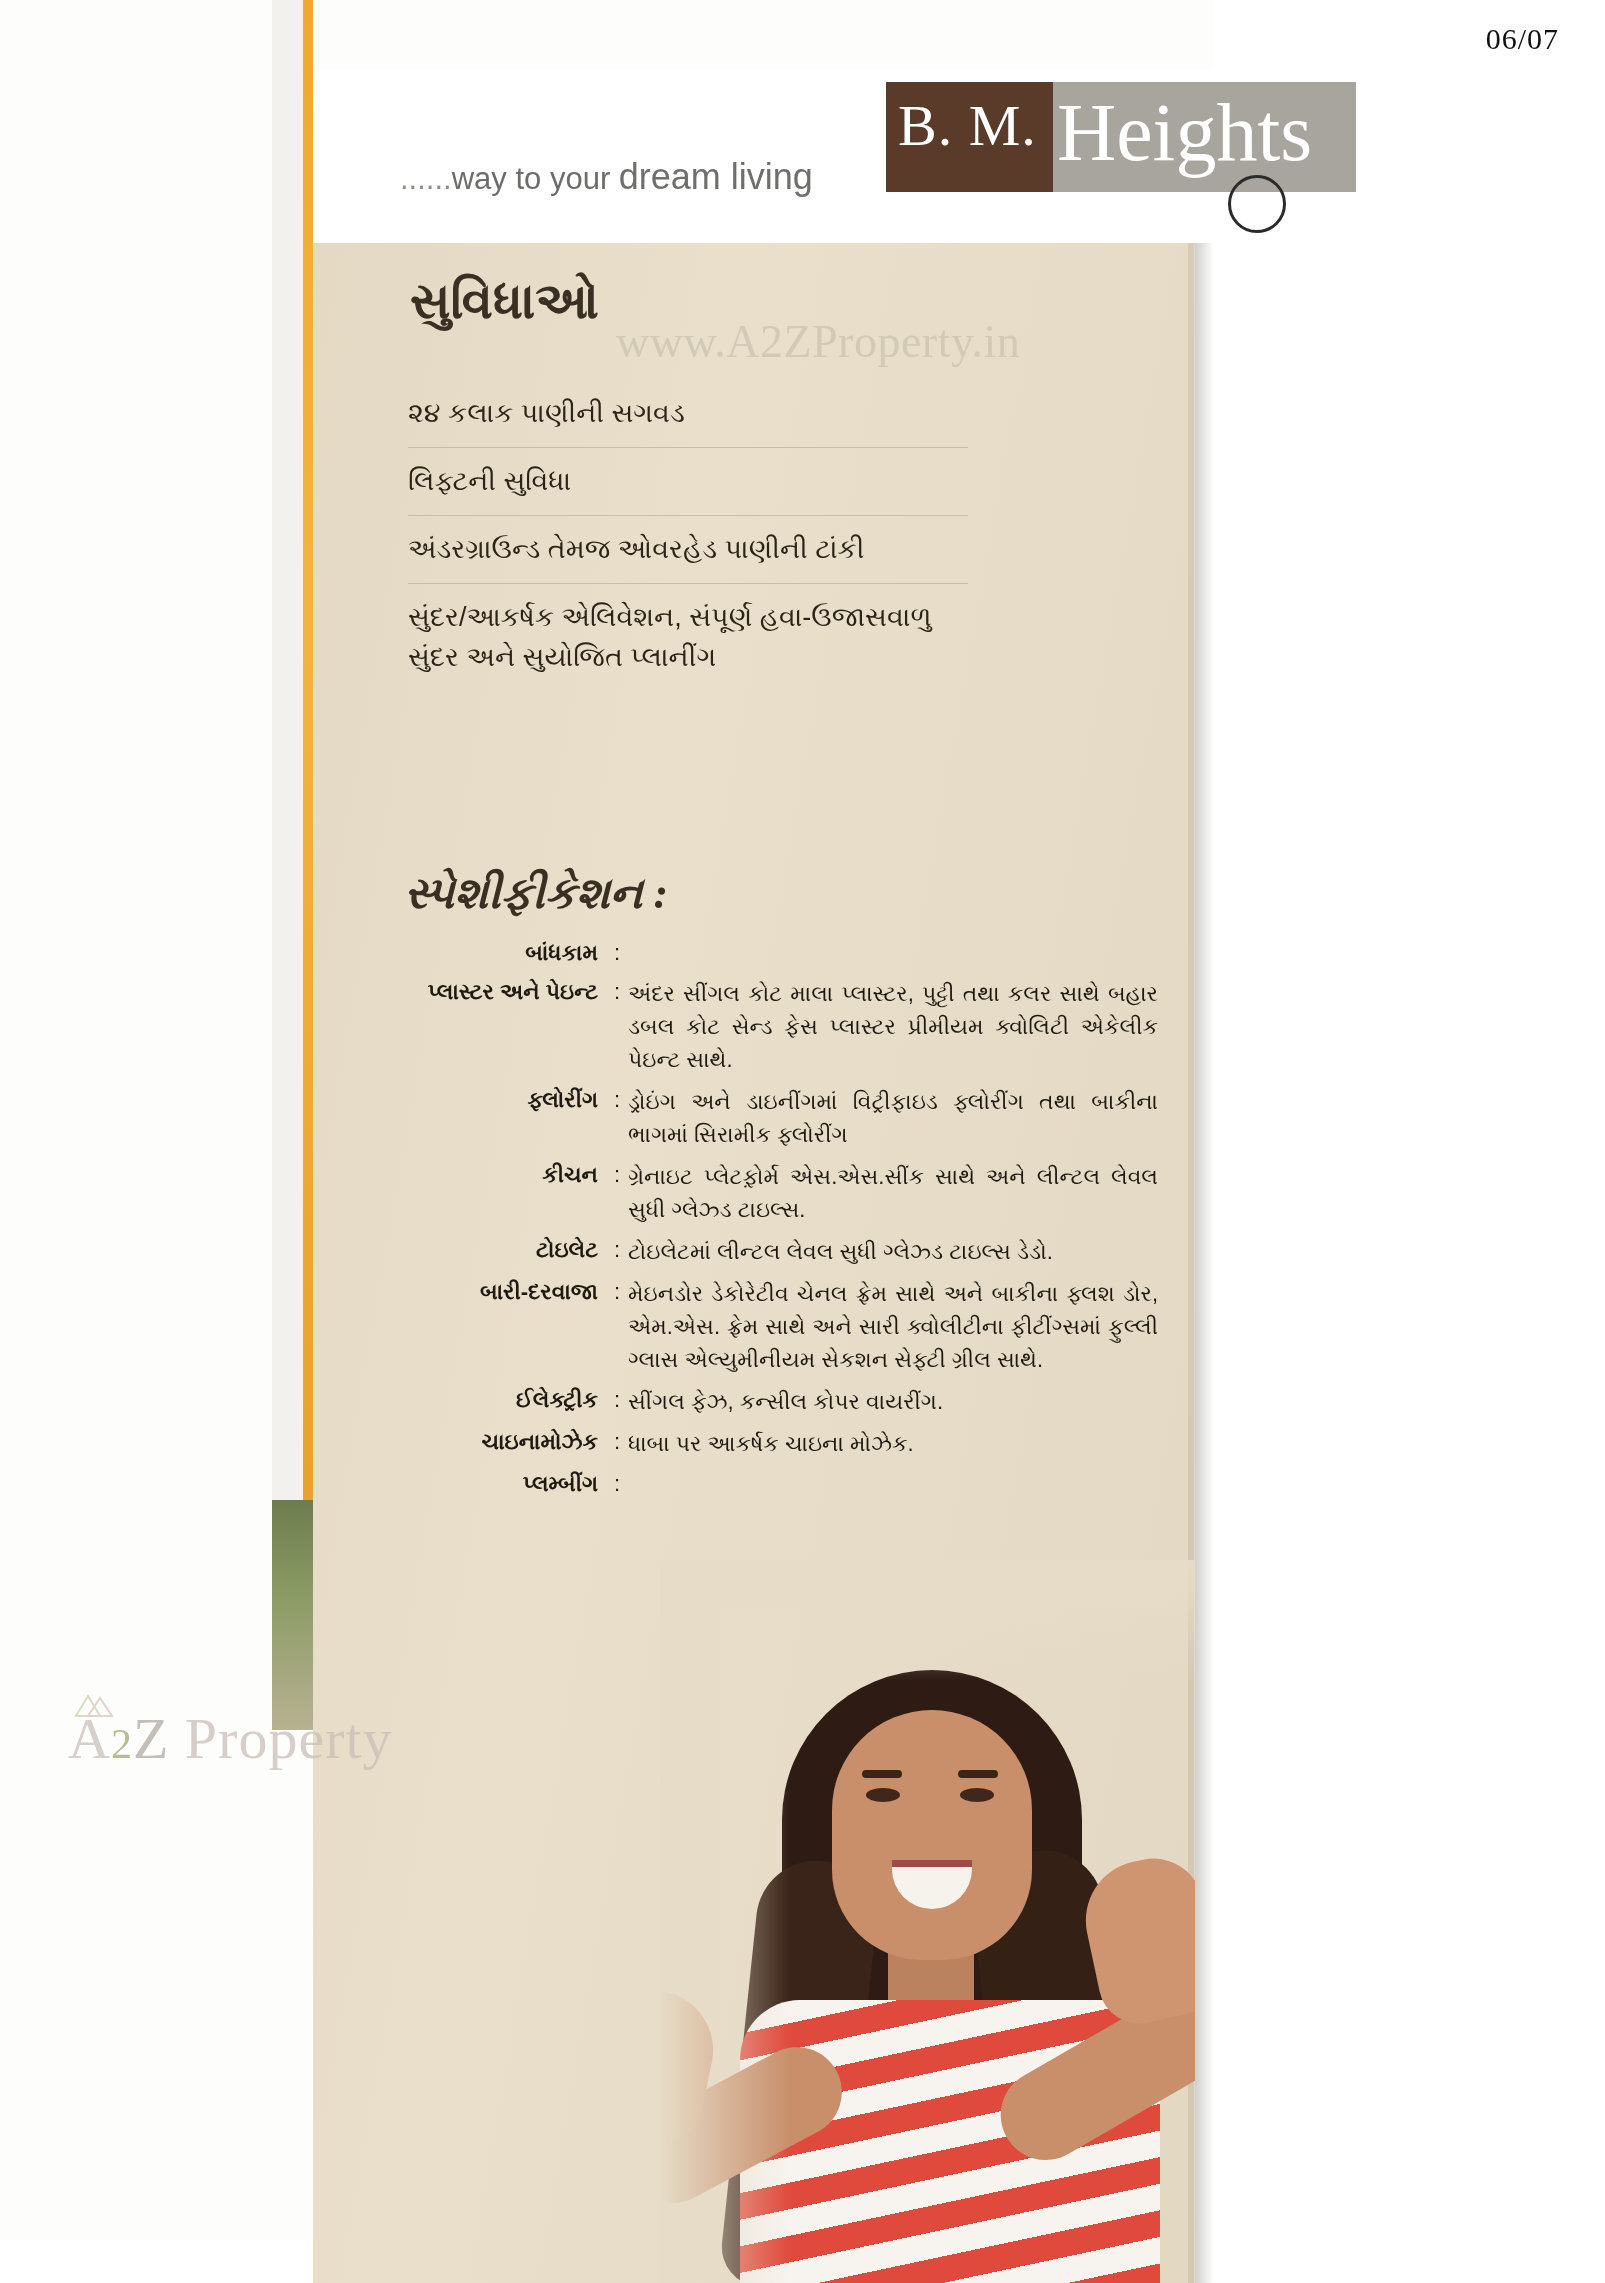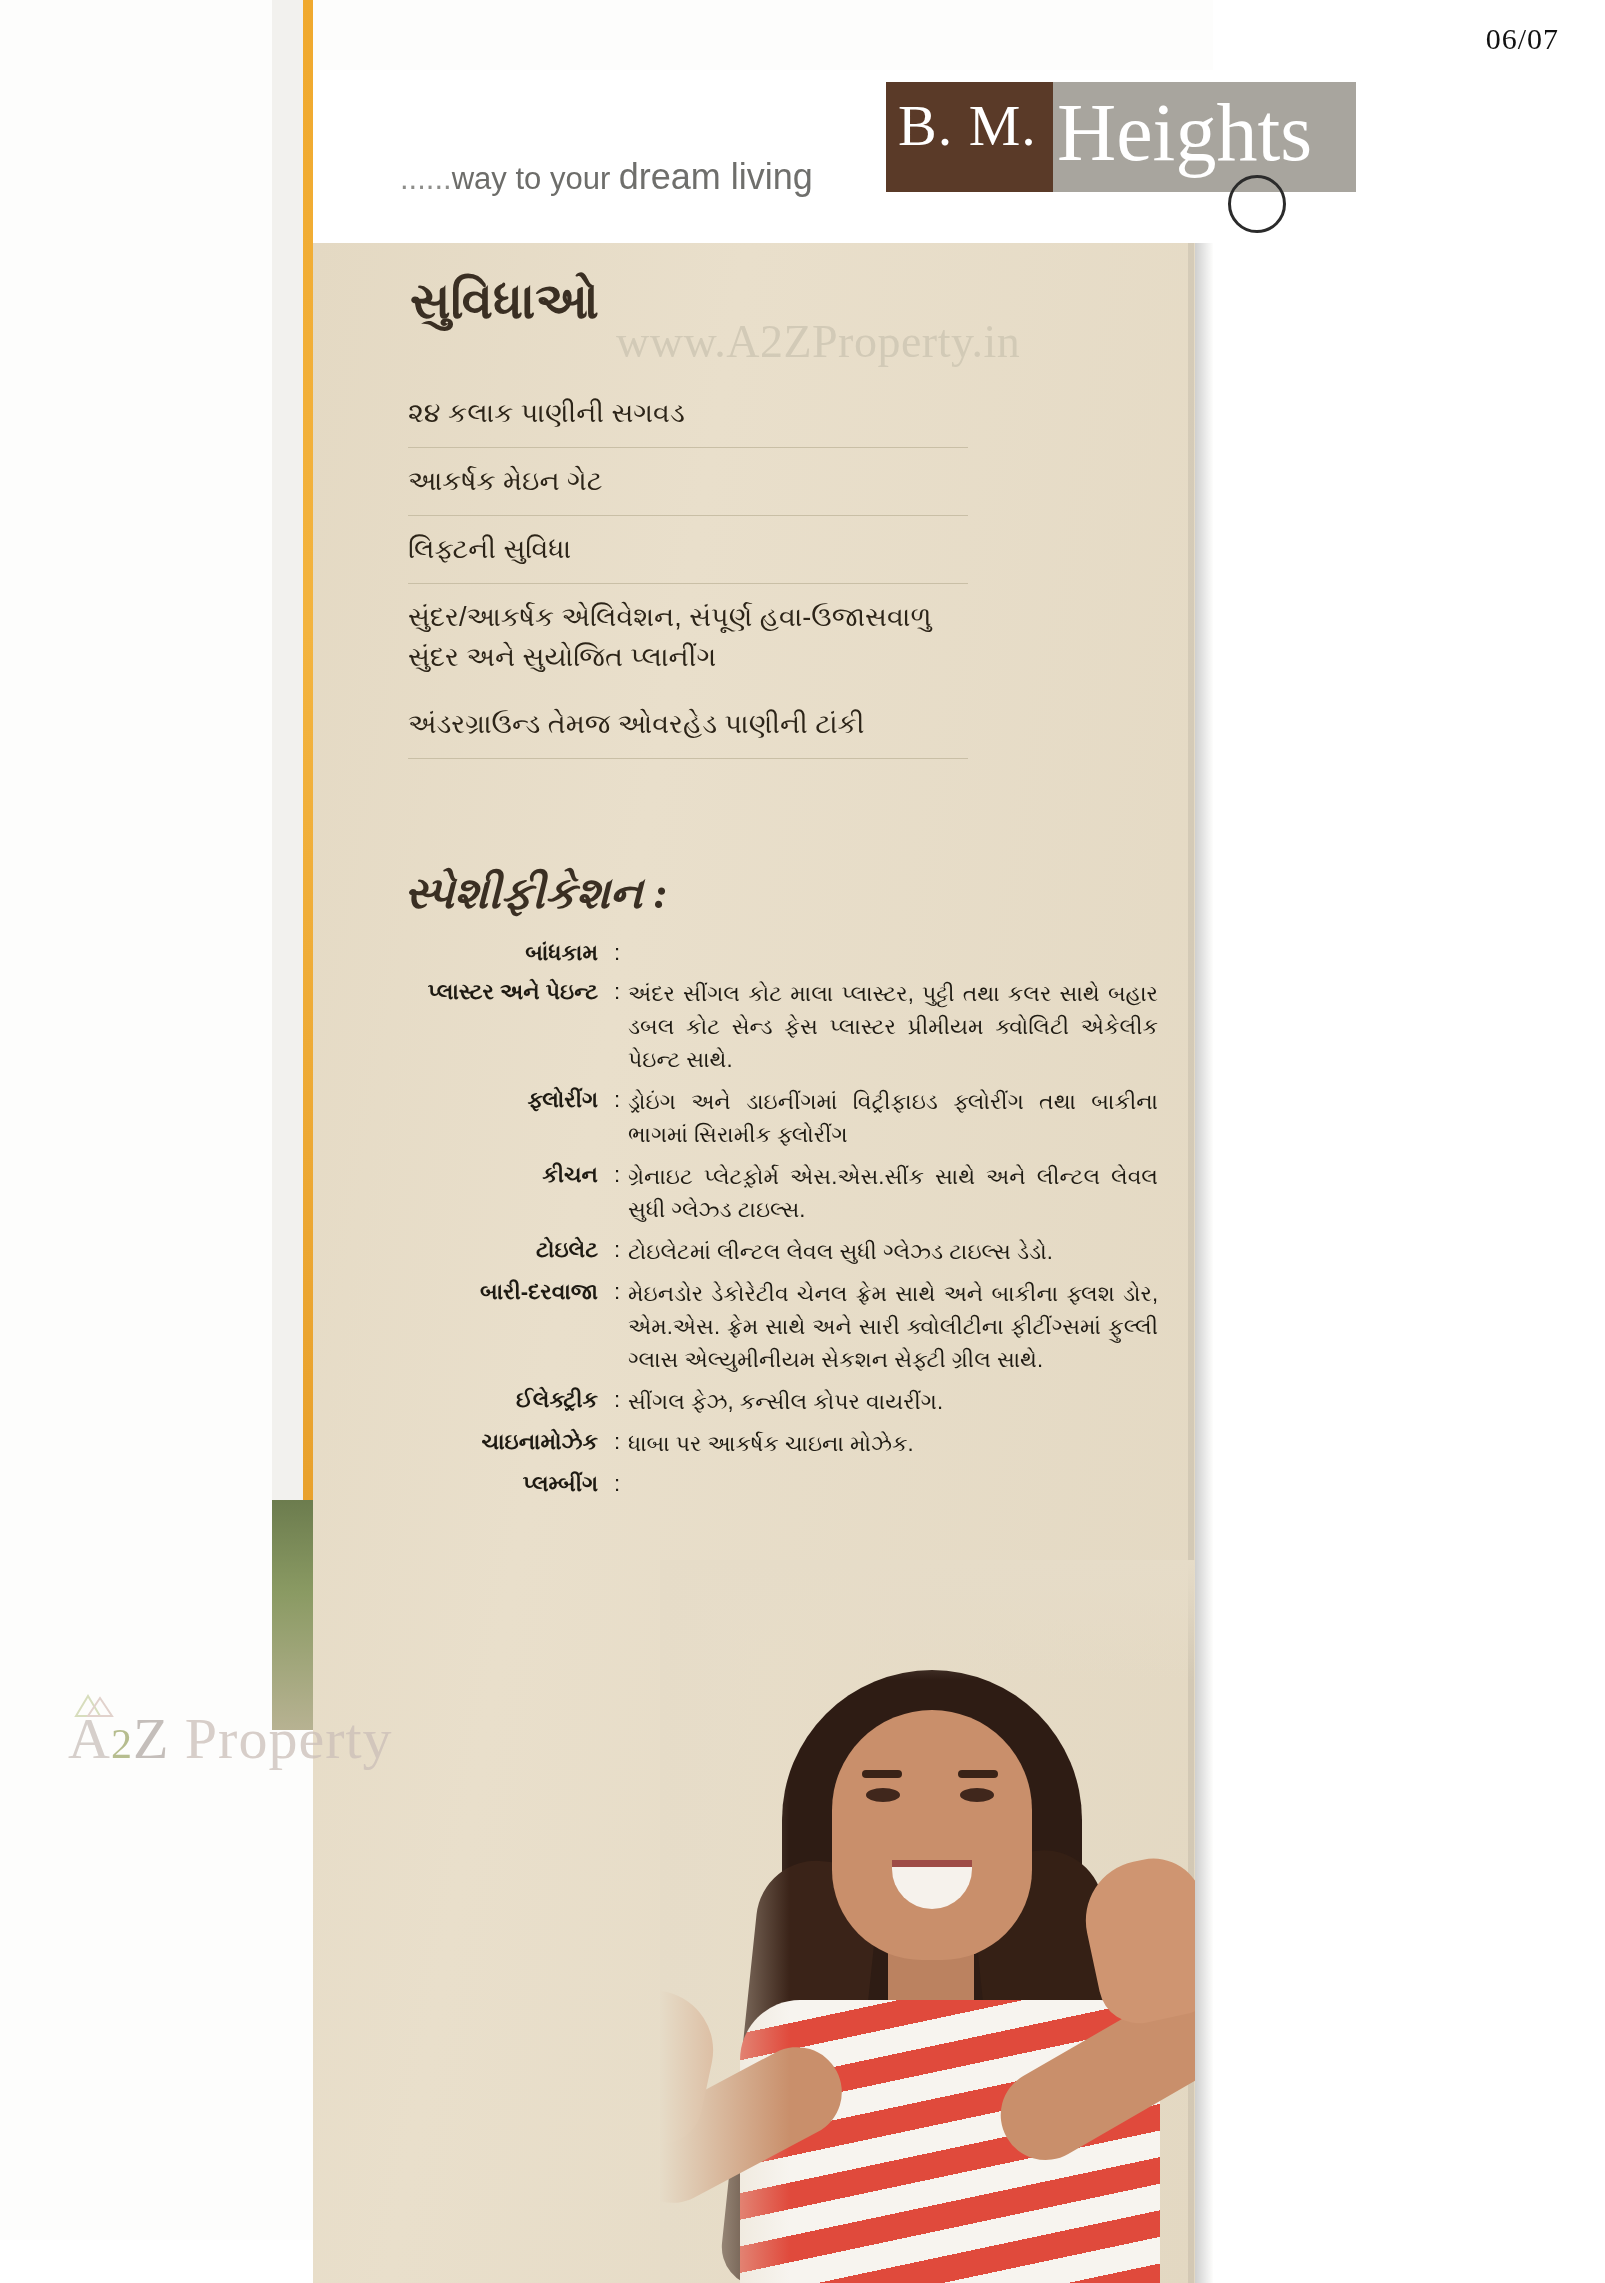--- a/index.html
+++ b/index.html
@@ -478,24 +478,23 @@
   <div class="panel"></div>
   <div class="scan-edge"></div>
   <div class="panel-shadow"></div>
 
   <div class="wm-top">www.A2ZProperty.in</div>
 
   <div class="title-amenities">સુવિધાઓ</div>
 
   <div class="amenities">
     <div class="amenity">૨૪ કલાક પાણીની સગવડ</div>
-    <div class="amenity">આકર્ષક મેઇન ગેટ</div>
     <div class="amenity">લિફ્ટની સુવિધા</div>
+    <div class="amenity">અંડરગ્રાઉન્ડ તેમજ ઓવરહેડ પાણીની ટાંકી</div>
     <div class="amenity last">સુંદર/આકર્ષક એલિવેશન, સંપૂર્ણ હવા-ઉજાસવાળુ સુંદર અને સુયોજિત પ્લાનીંગ</div>
-    <div class="amenity">અંડરગ્રાઉન્ડ તેમજ ઓવરહેડ પાણીની ટાંકી</div>
   </div>
 
   <div class="title-spec">સ્પેશીફીકેશન :</div>
 
   <div class="spec-table">
     <div class="spec-row">
       <div class="spec-label">બાંધકામ</div>
       <div class="spec-colon">:</div>
     </div>
     <div class="spec-row">

